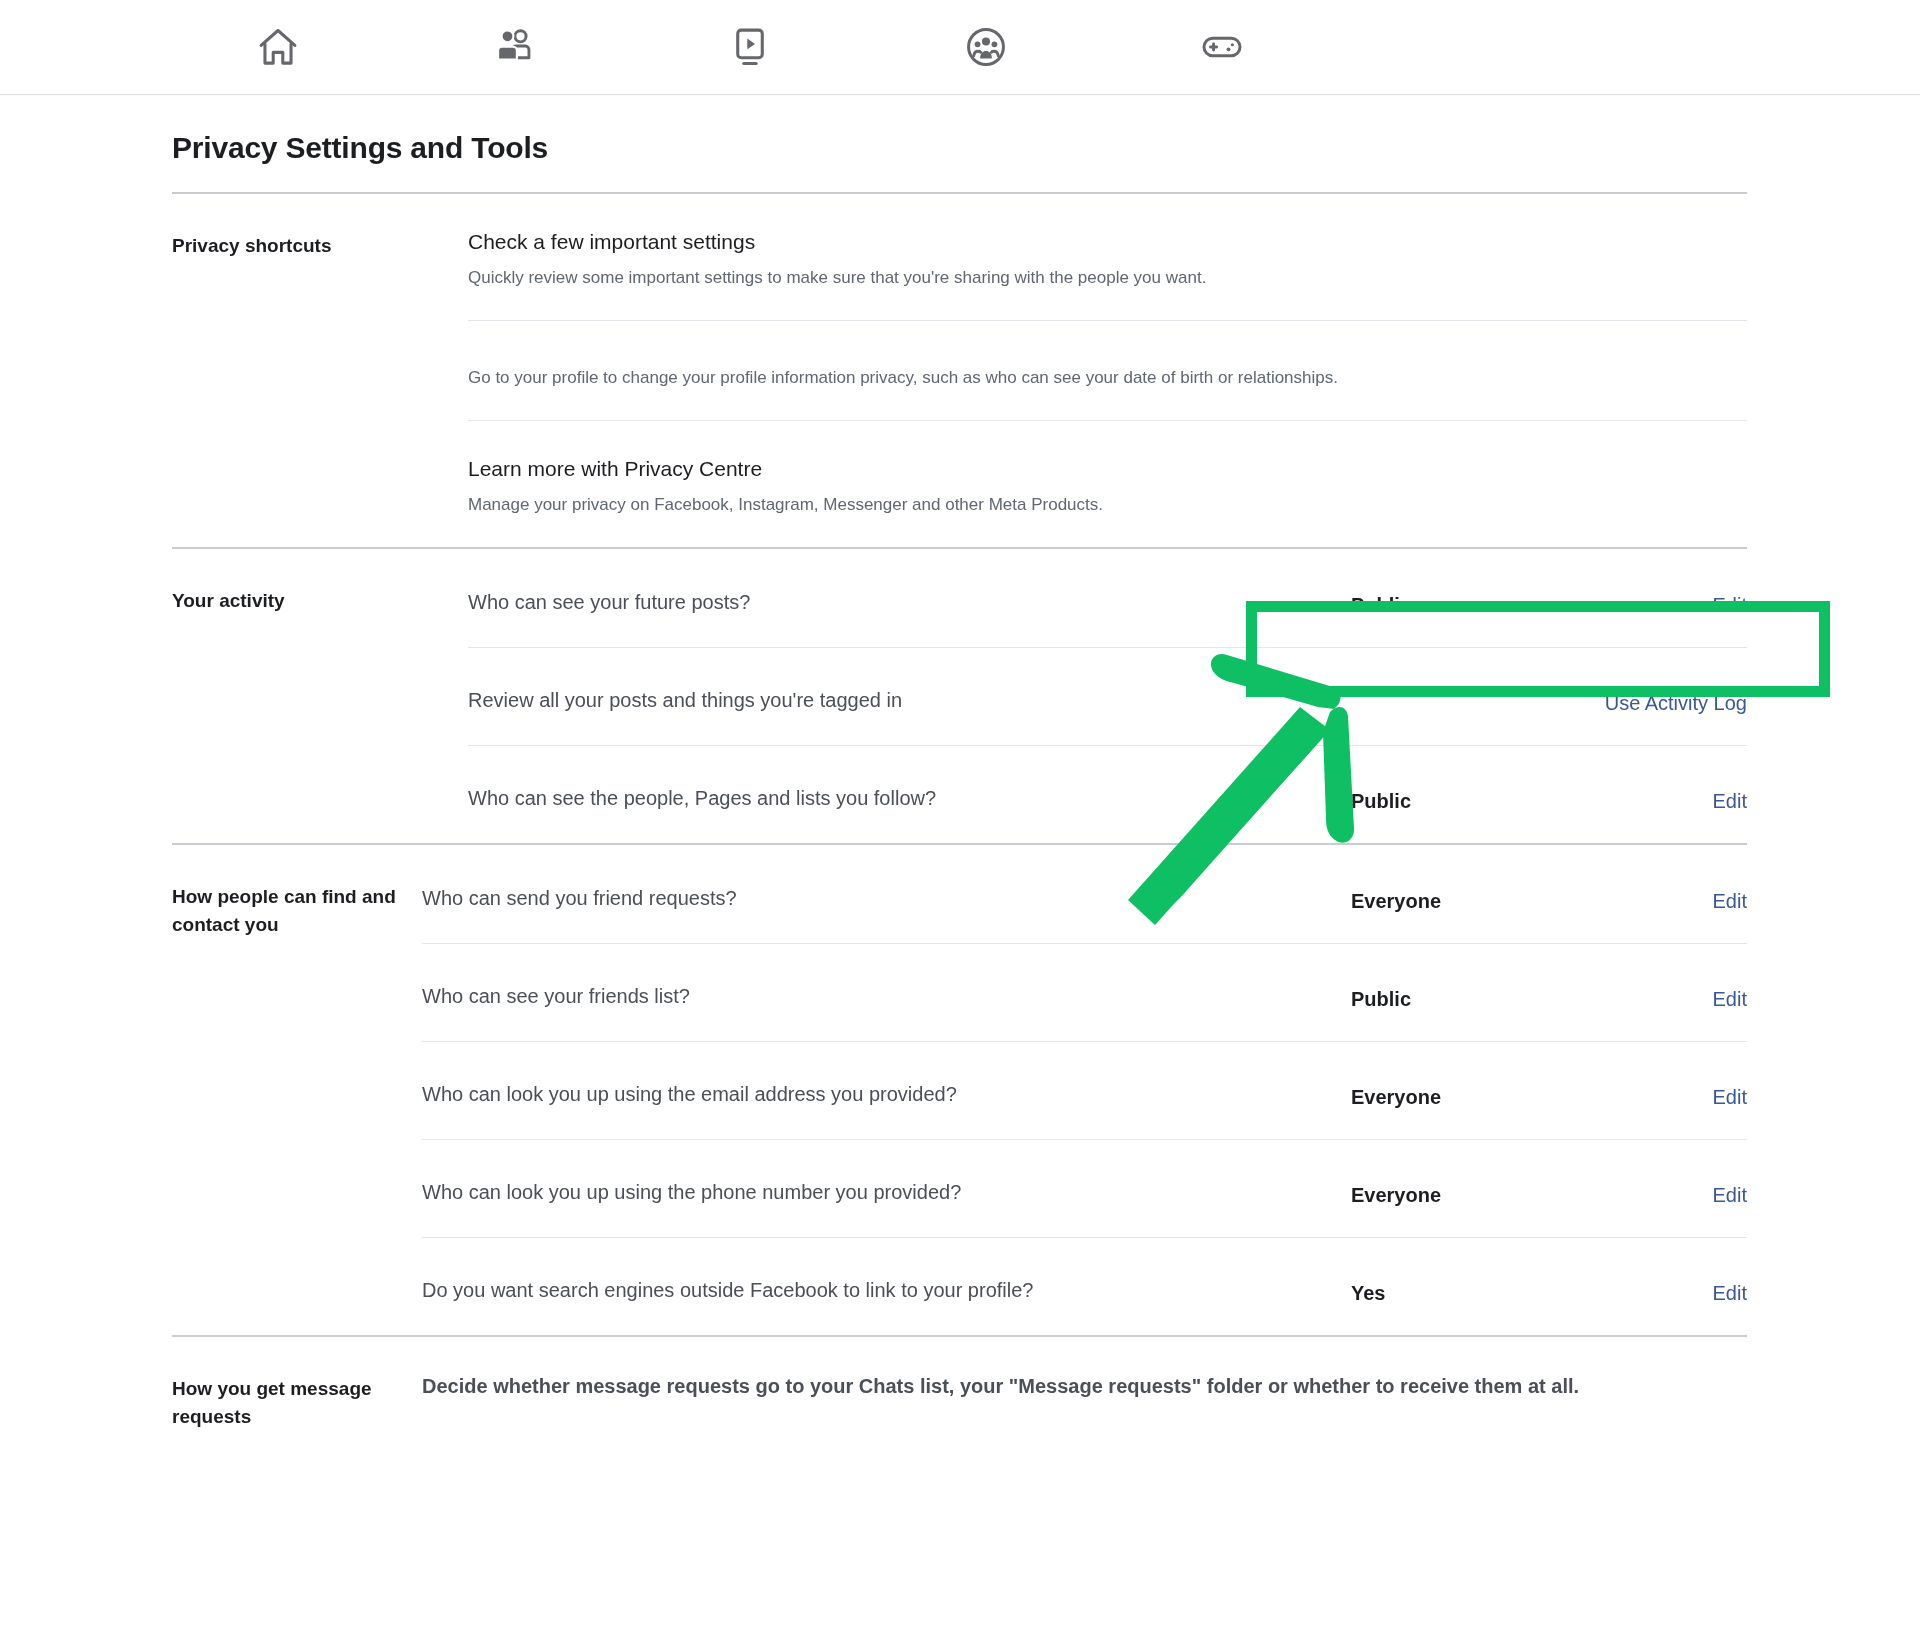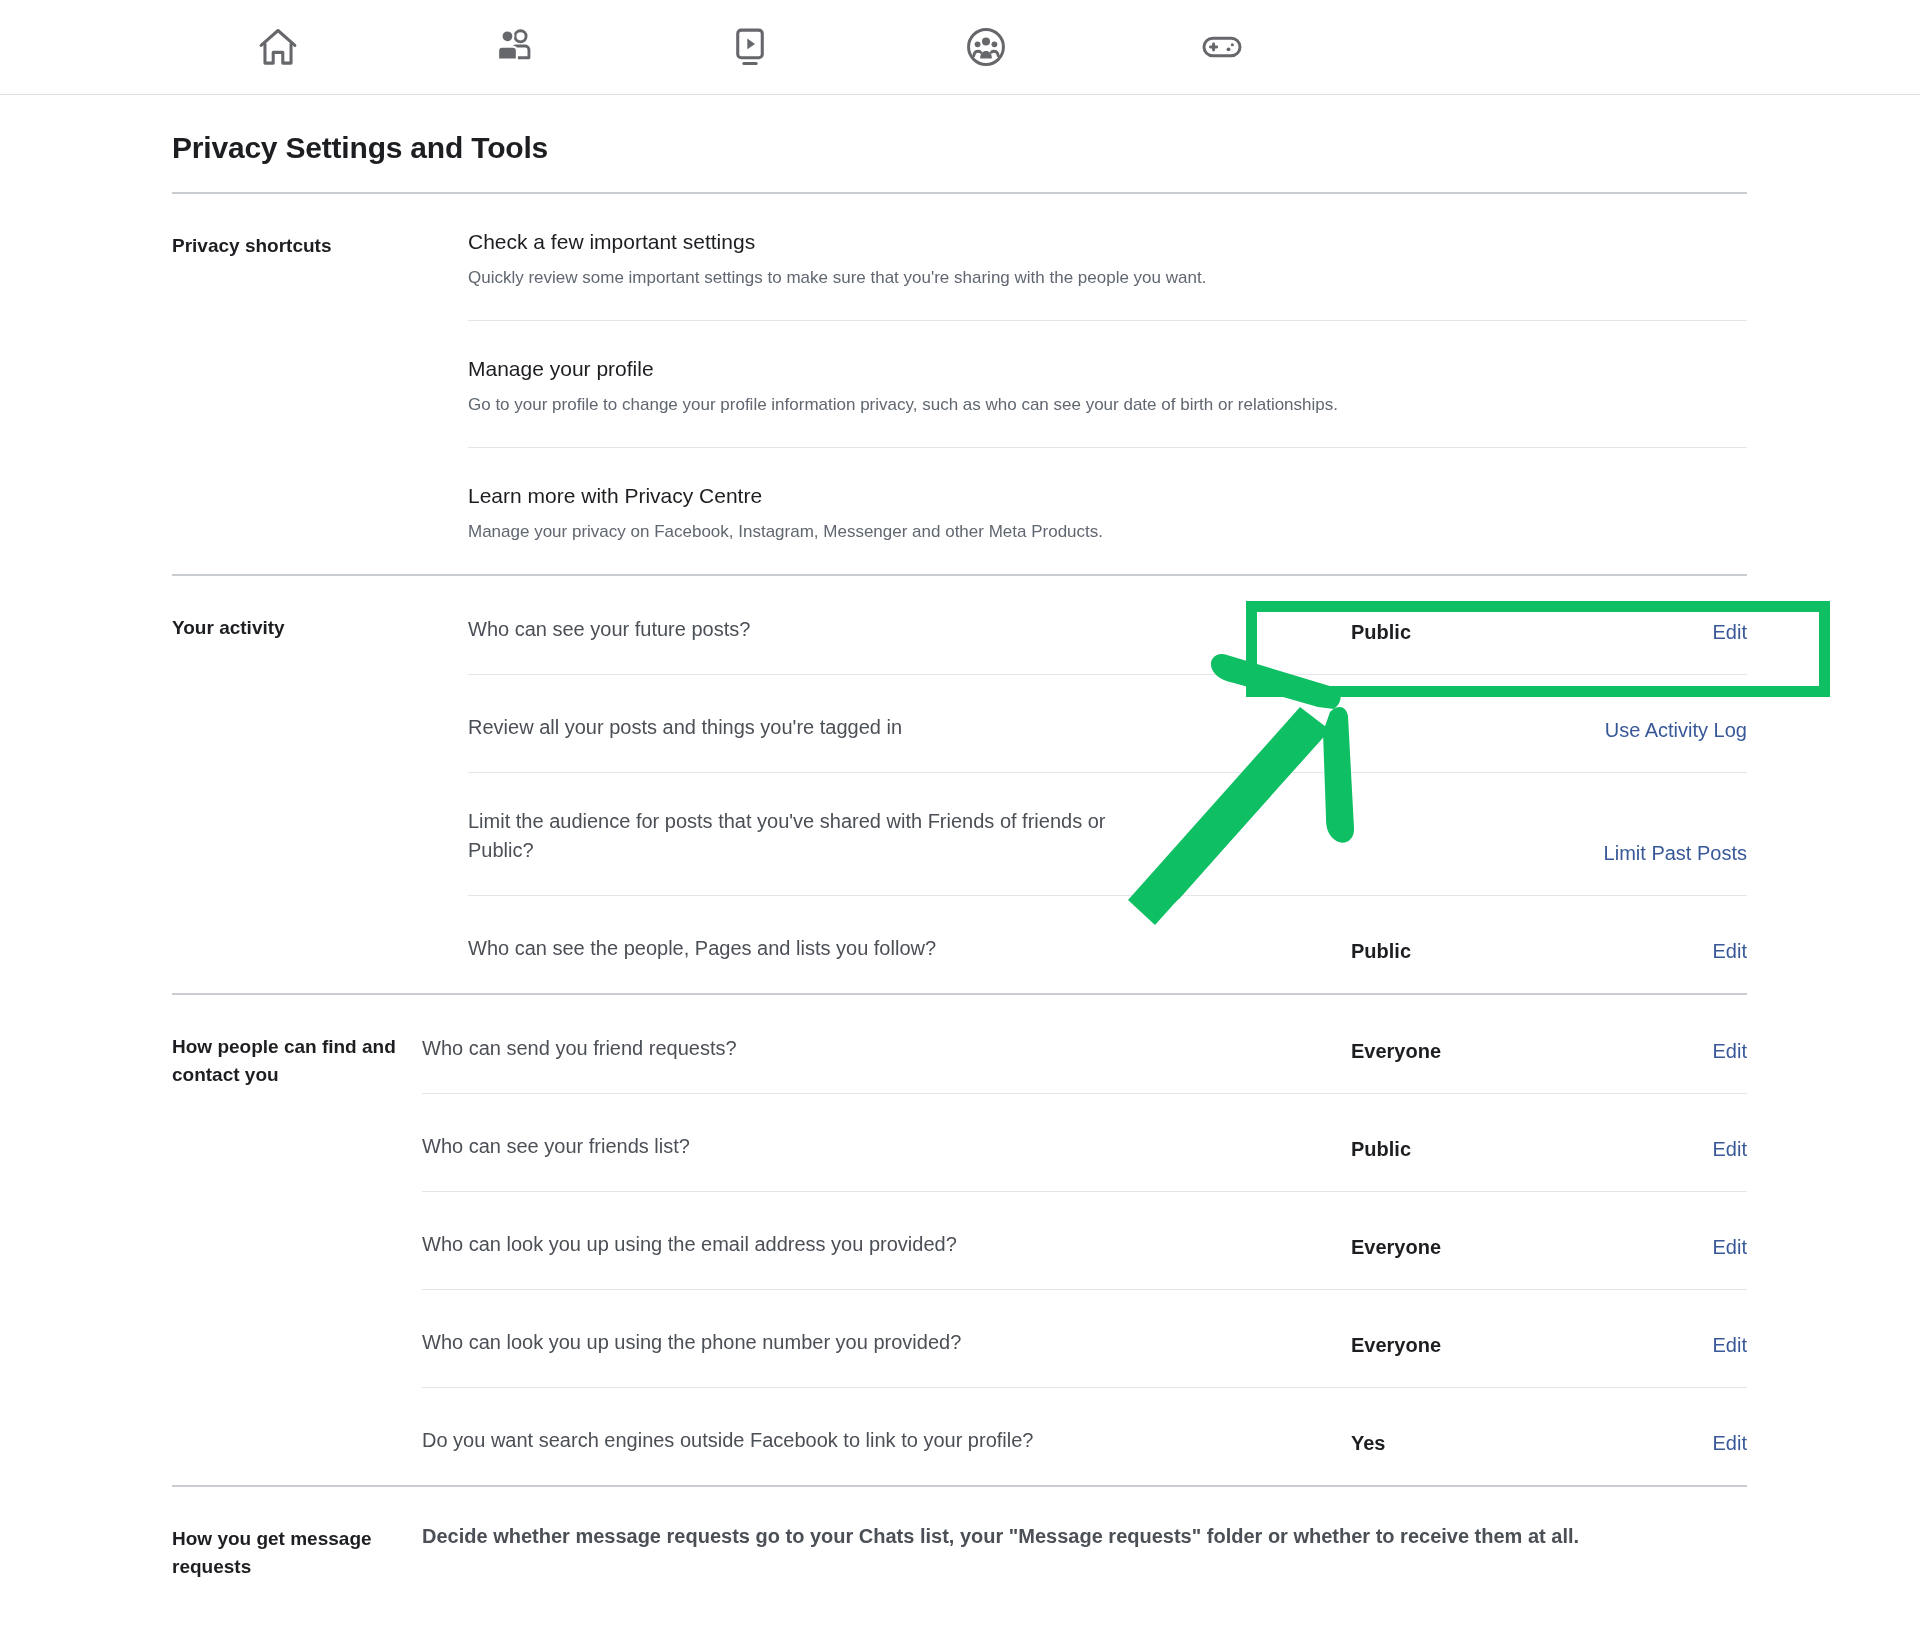--- a/index.html
+++ b/index.html
@@ -203,21 +203,20 @@
 
       <div class="row">
         <div class="row-main">
           <div class="row-heading">Check a few important settings</div>
           <div class="row-desc">Quickly review some important settings to make sure that you're sharing with the people you want.</div>
         </div>
       </div>
 
       <div class="row">
         <div class="row-main">
-          <div class="row-heading">Manage your profile</div>
           <div class="row-desc">Go to your profile to change your profile information privacy, such as who can see your date of birth or relationships.</div>
         </div>
       </div>
 
       <div class="row">
         <div class="row-main">
           <div class="row-heading">Learn more with Privacy Centre</div>
           <div class="row-desc">Manage your privacy on Facebook, Instagram, Messenger and other Meta Products.</div>
         </div>
       </div>
@@ -238,27 +237,20 @@
       </div>
 
       <div class="row">
         <div class="row-main">
           <div class="row-question">Review all your posts and things you're tagged in</div>
         </div>
         <div class="row-value"></div>
         <div class="row-action wide">Use Activity Log</div>
       </div>
 
-      <div class="row">
-        <div class="row-main">
-          <div class="row-question" style="max-width:700px">Limit the audience for posts that you've shared with Friends of friends or Public?</div>
-        </div>
-        <div class="row-value"></div>
-        <div class="row-action wide">Limit Past Posts</div>
-      </div>
 
       <div class="row">
         <div class="row-main">
           <div class="row-question">Who can see the people, Pages and lists you follow?</div>
         </div>
         <div class="row-value">Public</div>
         <div class="row-action">Edit</div>
       </div>
 
     </div>

